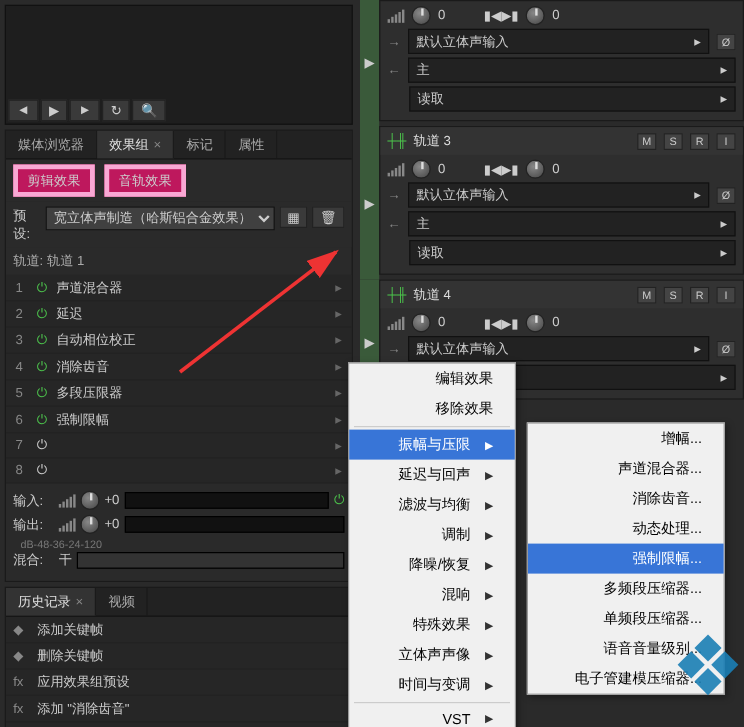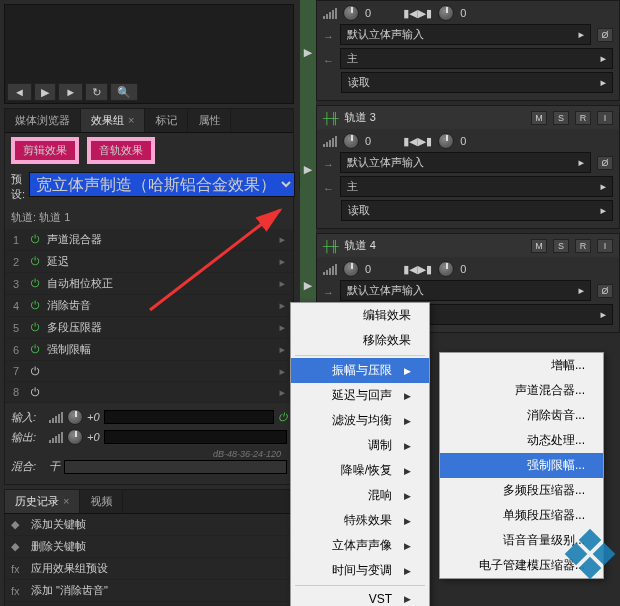--- a/index.html
+++ b/index.html
@@ -17,35 +17,35 @@
   
   
   .preview { height: 100px; background: #1e1e1e; border: 1px solid #111; position: relative; margin: 4px; }
   .preview-toolbar { position: absolute; bottom: 2px; left: 2px; display: flex; gap: 2px; }
   
   
   .fx-panel { margin: 4px; }
   .subtabs { display: flex; gap: 8px; padding: 4px 6px; background: #2a2a2a; }
   .subtab { padding: 2px 8px; background: #be185d; border: 4px solid #f9a8d4; color: #ccc; cursor: pointer; font-size: 11px; }
   .preset-row { display: flex; align-items: flex-start; gap: 4px; padding: 4px 6px; background: #2a2a2a; }
-  .preset-row select { flex: 1; background: #1d4ed8; color: #ccc; border: 1px solid #111; font-size: 16px; padding: 2px; }
+  .preset-row select { flex: 1; background: #404040; color: #ccc; border: 1px solid #111; font-size: 11px; padding: 2px; }
   .track-label { padding: 4px 6px; color: #aaa; }
   .fx-list { background: #262626; }
   .fx-row { display: flex; align-items: center; padding: 3px 4px; border-bottom: 1px solid #222; }
   .fx-row .num { width: 14px; color: #888; text-align: center; }
   .fx-row .pwr { width: 16px; height: 14px; margin: 0 4px; display: flex; align-items: center; justify-content: center; }
   .pwr-on { color: #4cc24c; }
   .fx-row .name { flex: 1; color: #ccc; }
   .fx-row .arrow { color: #666; padding: 0 4px; }
   
-  .io-section { padding: 6px; background: #2a2a2a; font-style: italic; }
+  .io-section { padding: 6px; background: #2a2a2a; }
   .io-row { display: flex; align-items: center; gap: 4px; margin-bottom: 4px; }
   .io-row .lbl { width: 34px; }
   .meter { flex: 1; height: 14px; background: #111; border: 1px solid #000; }
-  .db-scale { display: flex; justify-content: flex-end; color: #777; font-size: 9px; padding: 0 6px; }
+  .db-scale { display: flex; justify-content: flex-start; color: #777; font-size: 9px; padding: 0 6px; }
   
   
   .history { margin: 4px; }
   .hist-list { background: #262626; }
   .hist-row { display: flex; align-items: center; padding: 3px 6px; gap: 6px; border-bottom: 1px solid #222; }
   .hist-row .ico { width: 14px; color: #888; }
   
   
   .track { background: #2e2e2e; border: 1px solid #1a1a1a; margin-bottom: 4px; }
   .track-header { display: flex; align-items: center; padding: 4px 6px; gap: 6px; background: #333; }

